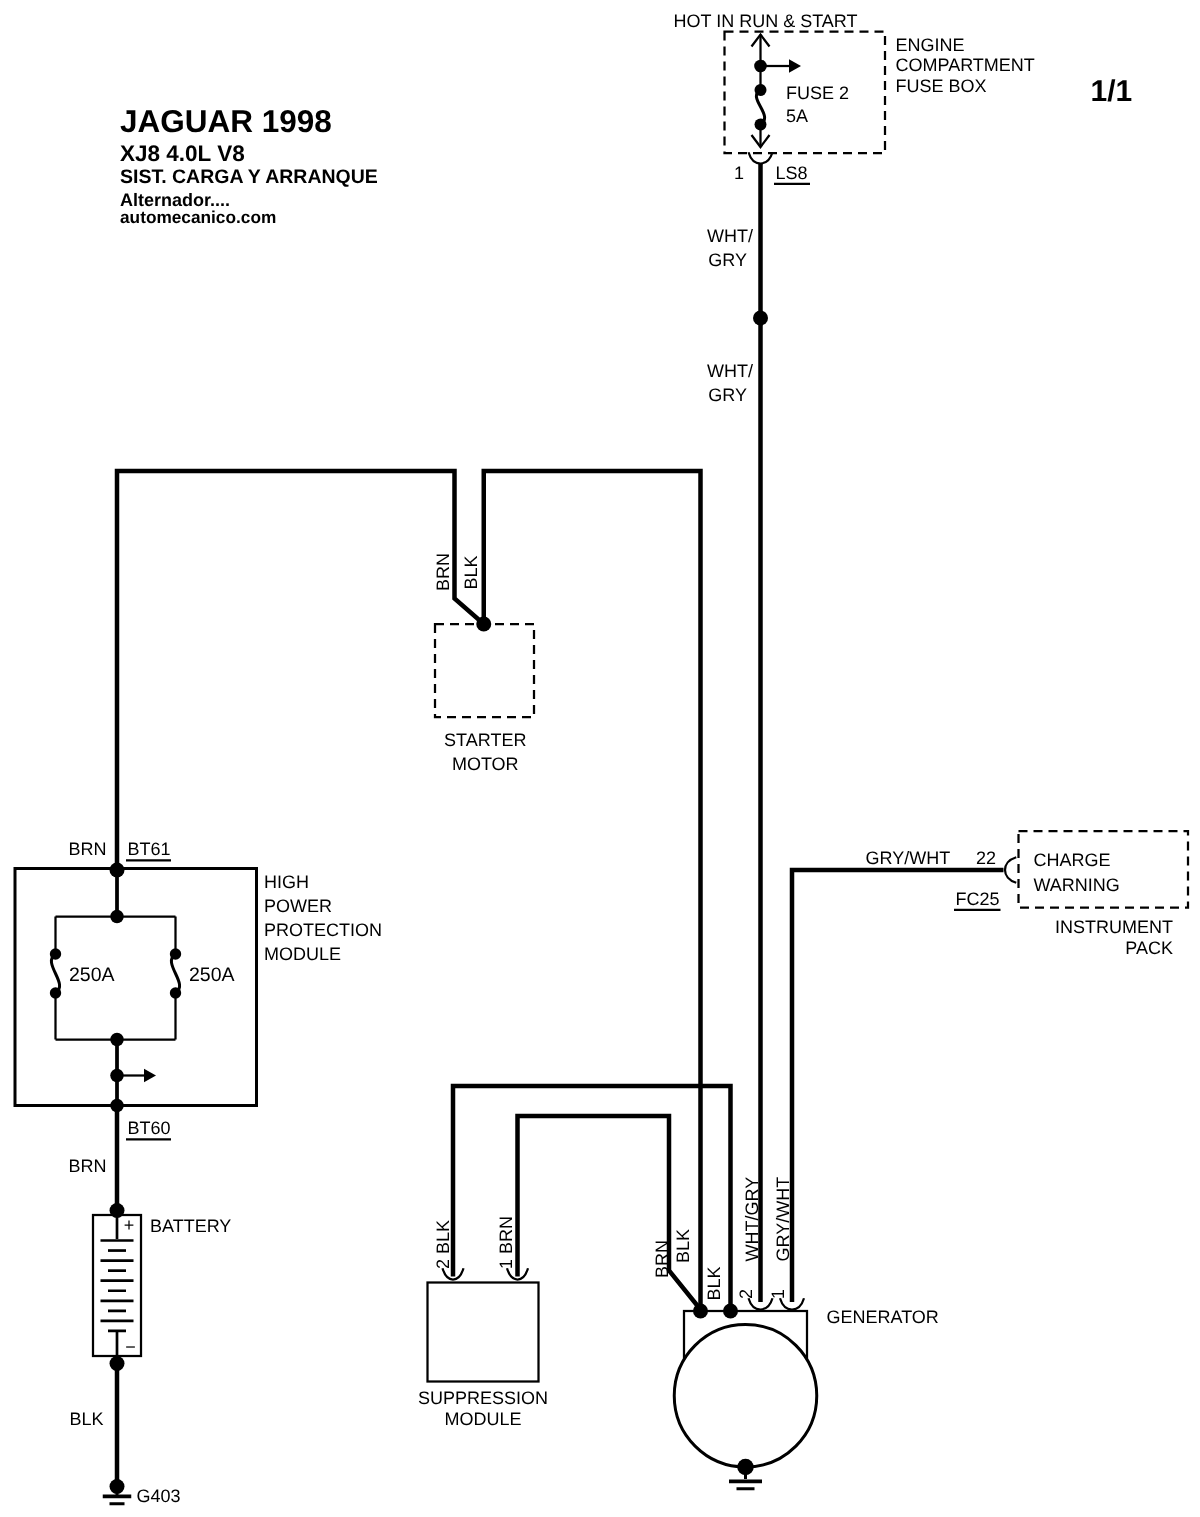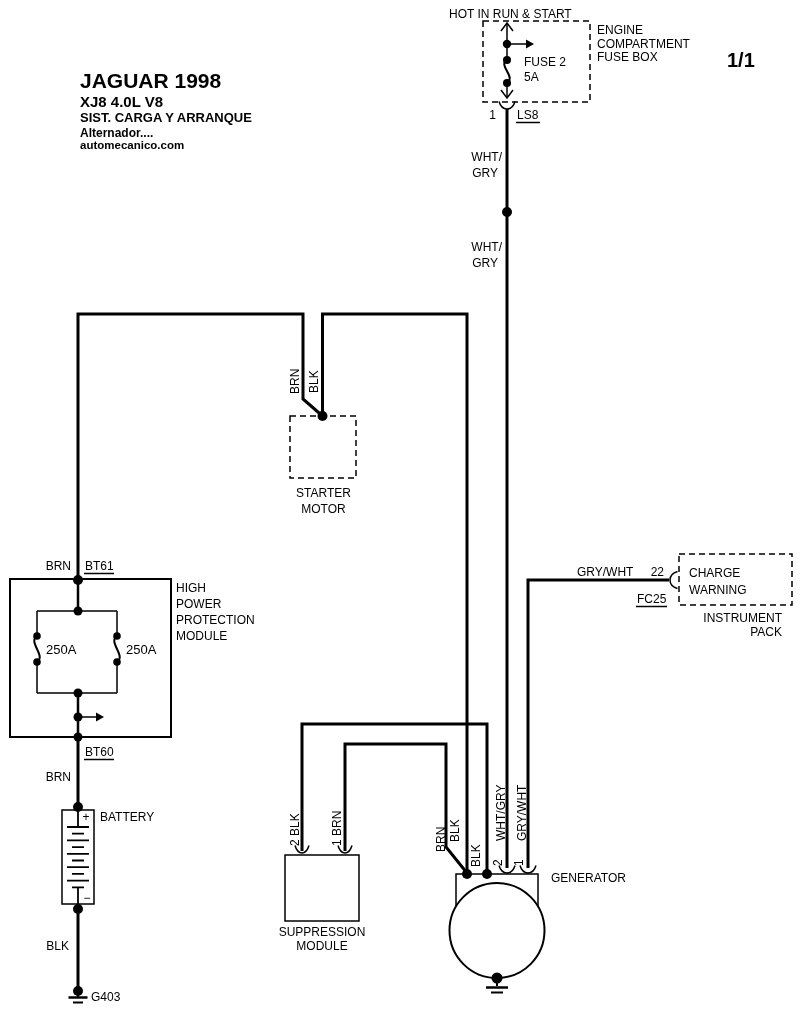--- a/index.html
+++ b/index.html
@@ -1,16 +1,16 @@
 <!DOCTYPE html>
 <html><head>
 <meta charset="utf-8">
 <style>
   html,body{margin:0;padding:0;background:#ffffff;}
-  #stage{position:relative;width:800px;height:1011px;background:#ffffff;overflow:hidden;border-radius:13px;}
+  #stage{position:relative;width:800px;height:1011px;background:#ffffff;overflow:hidden;}
   svg{display:block;}
   text{font-family:"Liberation Sans","DejaVu Sans",sans-serif;fill:#000;}
   .t12{font-size:12px;}
   .t13{font-size:13px;}
   .t11b{font-size:11.5px;font-weight:bold;}
   .t12b{font-size:12px;font-weight:bold;}
   .t13b{font-size:13px;font-weight:bold;}
   .t15b{font-size:15px;font-weight:bold;}
   .t21b{font-size:21px;font-weight:bold;}
   .t20b{font-size:20px;font-weight:bold;}

